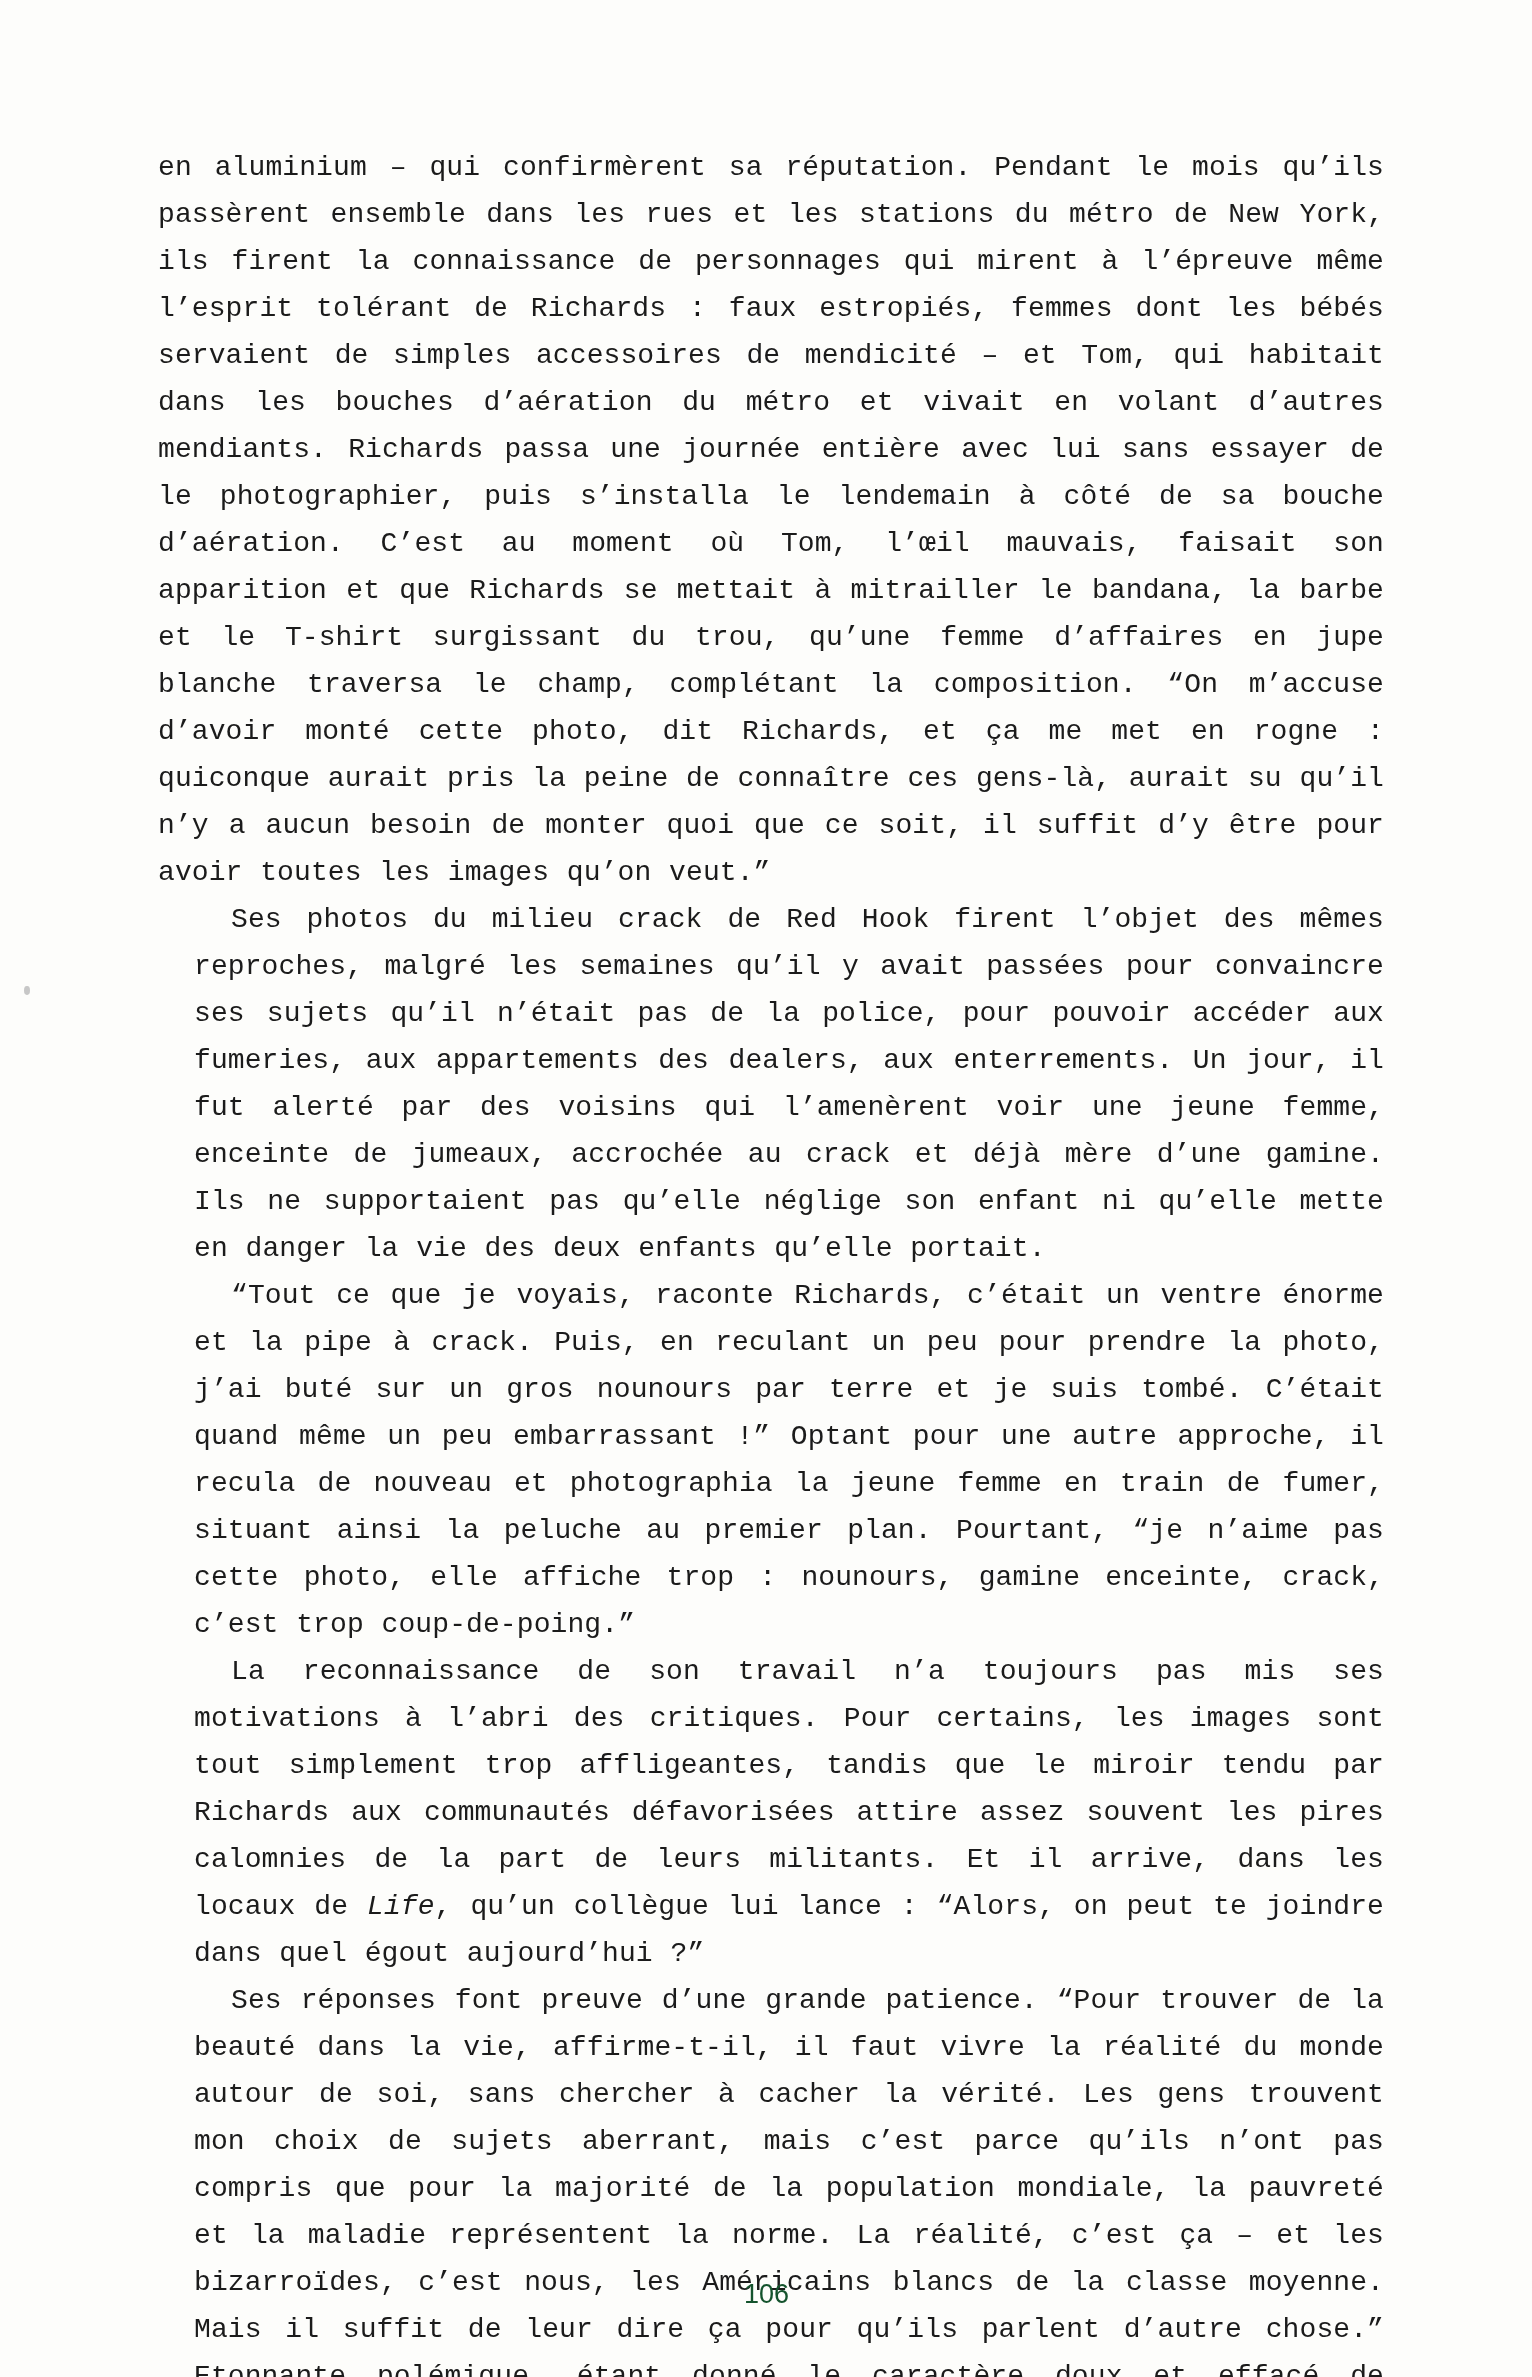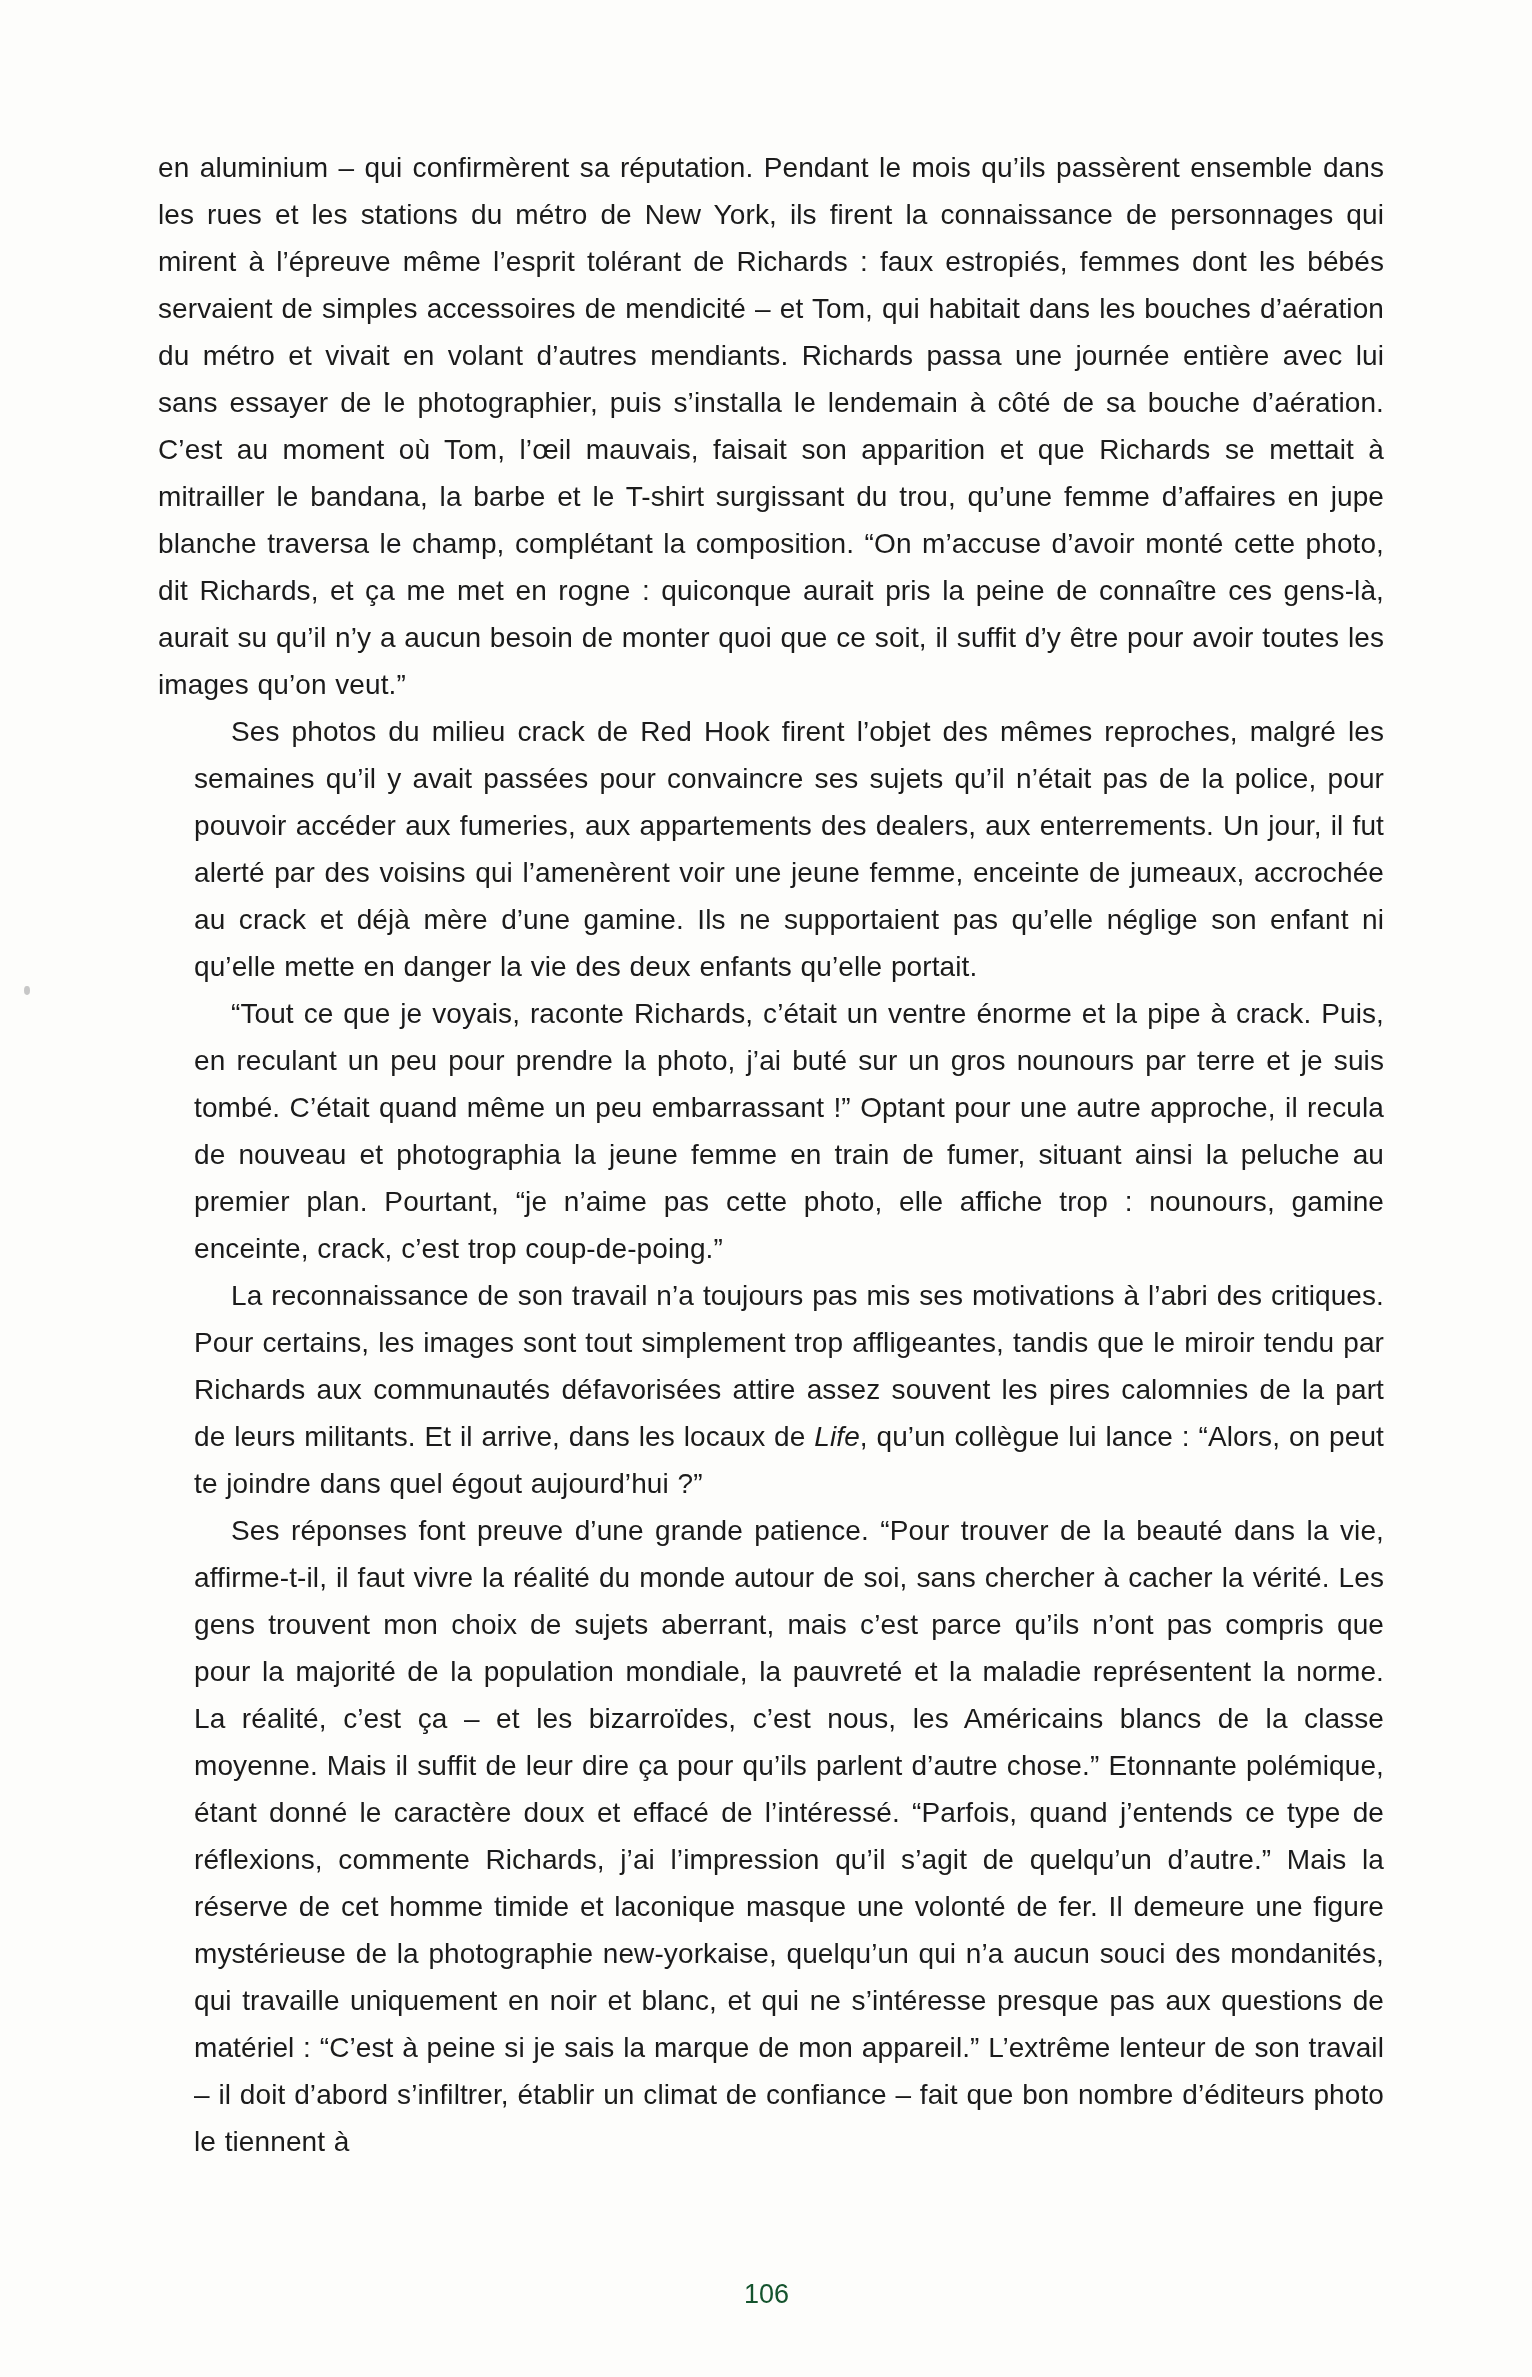--- a/index.html
+++ b/index.html
@@ -24,20 +24,21 @@
     width: 1226px;
     text-align: justify;
     font-size: 28px;
     line-height: 47px;
     letter-spacing: 0.1px;
     word-spacing: 0.8px;
   }
   .para {
     margin: 0;
     padding: 0;
+    font-family: Liberation Mono, monospace;
   }
   .para.indent {
     text-indent: 37px;
     margin-left: 36px;
   }
   .para em {
     font-style: italic;
   }
   .page-number {
     position: absolute;

